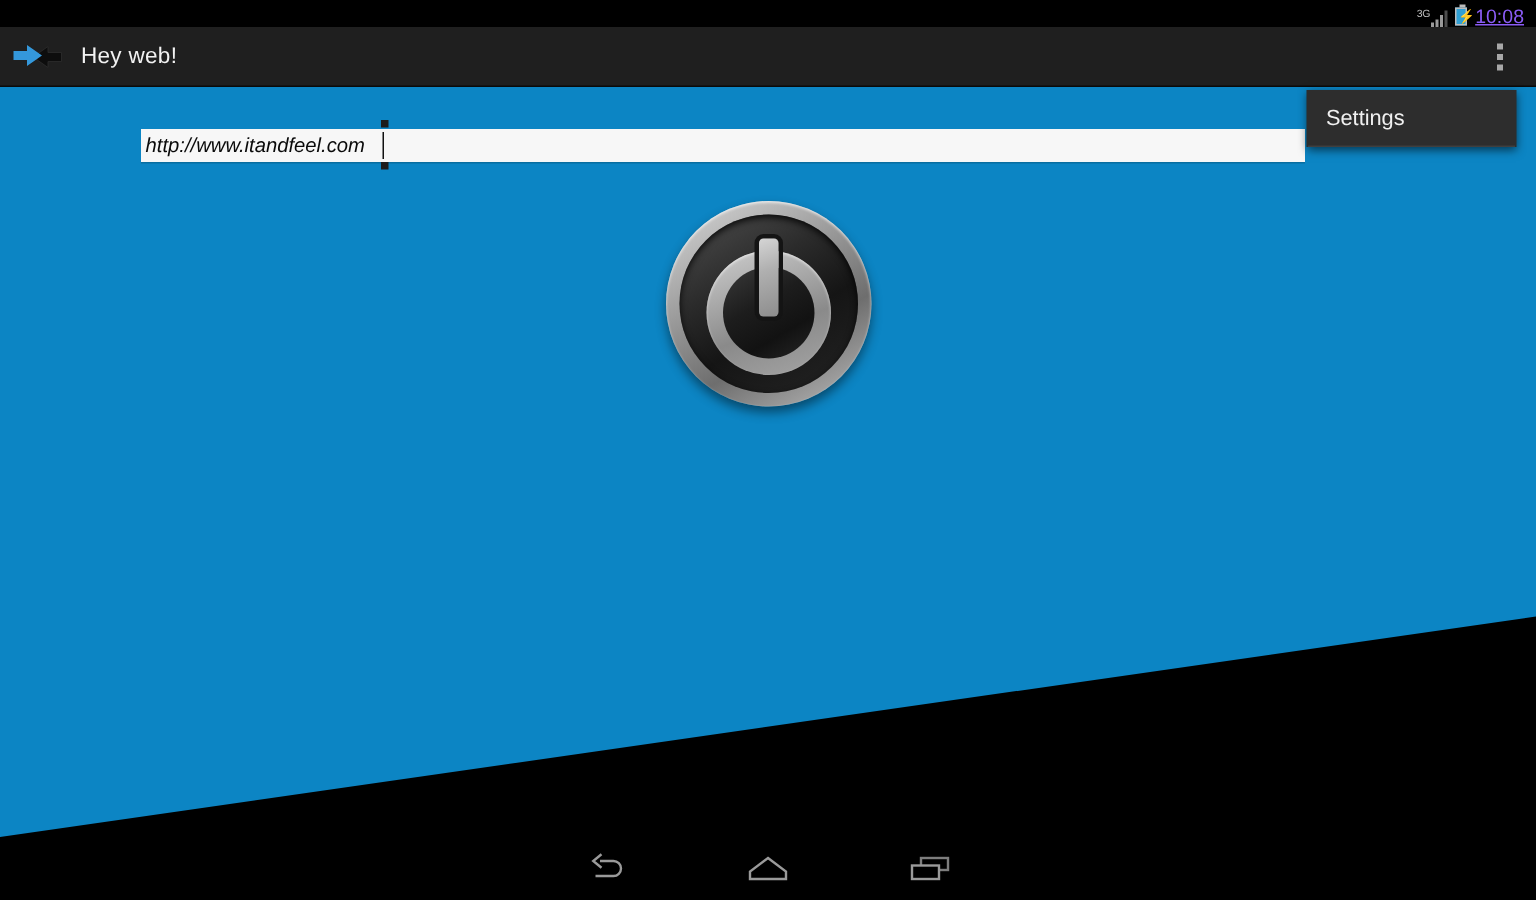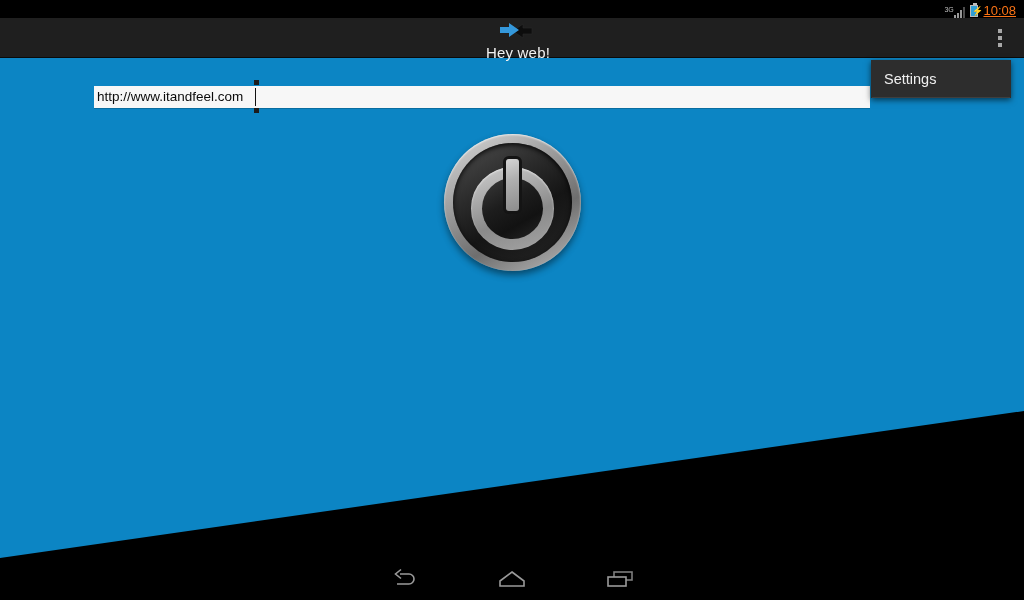--- a/index.html
+++ b/index.html
@@ -86,38 +86,37 @@
     position: absolute;
     left: 1px; top: 1px;
     width: 6px; height: 10px;
     color: #ffffff;
     font-size: 9px;
     line-height: 9px;
     text-align: center;
   }
   #status-clock {
     font-size: 13px;
-    color: #f97316;
+    color: #8b5cf6;
     line-height: 13px;
     position: relative;
     top: -1px;
     text-decoration: underline;
   }
 
   
   #action-bar {
     position: absolute;
     left: 0; top: 18px;
     width: 1024px; height: 40px;
     background: #1f1f1f;
     border-bottom: 1px solid #0a0a0a;
     box-sizing: border-box;
     display: flex;
     align-items: center;
-    flex-direction: column;
   }
   #app-icon {
     position: relative;
     width: 34px; height: 26px;
     margin-left: 8px;
     flex: none;
   }
   #action-title {
     color: #f2f2f2;
     font-size: 15px;
@@ -151,20 +150,21 @@
     display: flex;
     align-items: center;
     box-shadow: 0 1px 0 rgba(0,0,0,0.18);
   }
   #url-text {
     font-size: 13.5px;
     color: #0a0a0a;
     padding-left: 3px;
     line-height: 14px;
     white-space: nowrap;
+    font-style: italic;
   }
   #text-caret {
     position: absolute;
     left: 161px; top: 2px;
     width: 1px; height: 18px;
     background: #111;
   }
   .sel-handle {
     position: absolute;
     left: 160px;

